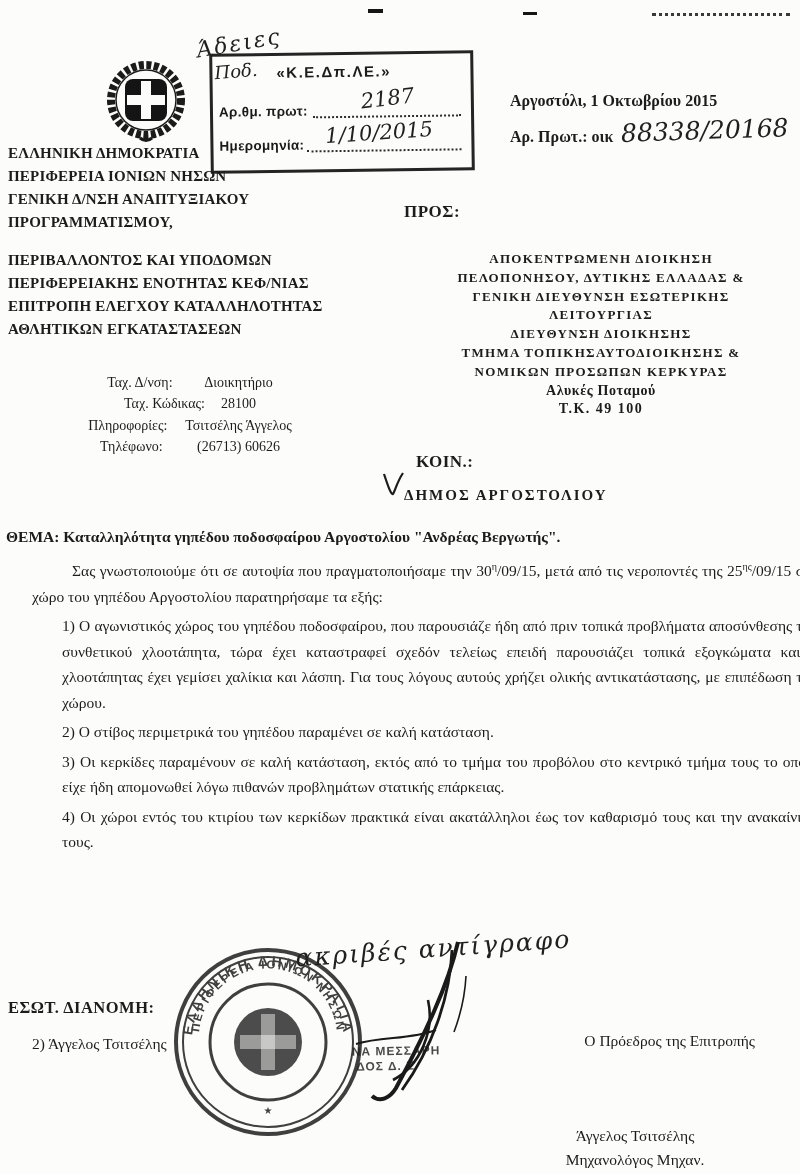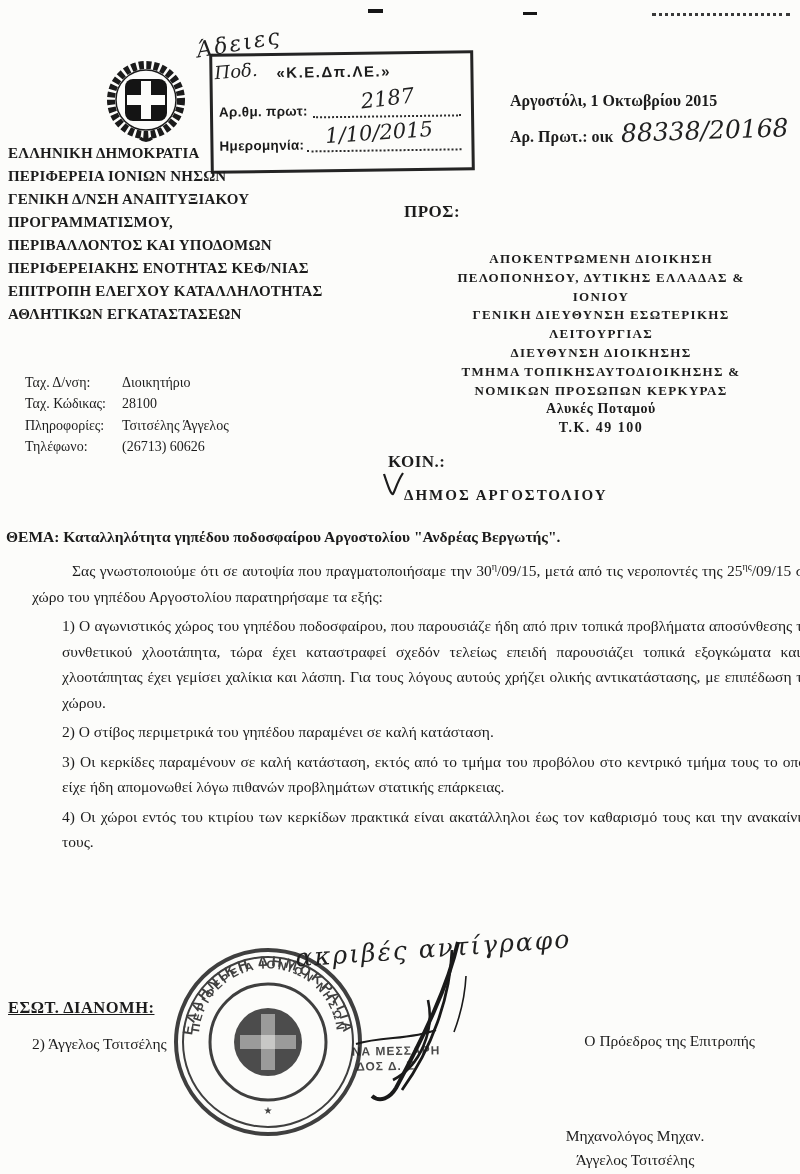--- a/index.html
+++ b/index.html
@@ -20,33 +20,33 @@
   .stampbox{
     left:210px;top:52px;width:258px;height:114px;
     border:3px solid #242424;transform:rotate(-0.8deg);
     font-family:"Liberation Sans","DejaVu Sans",sans-serif;
   }
   .stampbox .label{font-weight:bold;font-size:13.5px;color:#1a1a1a;letter-spacing:.3px;}
   .dotline{border-bottom:2.5px dotted #2c2c2c;}
   
   .sender{left:8px;top:142px;width:410px;font-weight:bold;font-size:15px;line-height:23px;letter-spacing:.2px;}
   .contact{left:25px;top:372px;width:330px;font-size:14px;line-height:21.4px;}
-  .contact .row{display:flex;}
+  .contact .row{display:flex;justify-content:center;}
   .contact .lab{width:97px;flex:0 0 97px;}
   
   .recipient{left:412px;top:250px;width:378px;text-align:center;font-weight:bold;font-size:13px;letter-spacing:1.3px;line-height:18.8px;}
   .seclabel{font-weight:bold;font-size:17px;letter-spacing:.5px;}
   
   .bodytext{left:6px;top:558px;width:786px;font-size:15.5px;line-height:25.5px;text-align:justify;margin-left:26px;}
   .bodytext p{margin:0 0 4px 0;}
   .bodytext p.indent{text-indent:40px;}
   .bodytext p.pt{margin-left:30px;}
   sup{font-size:10px;line-height:0;}
   
-  .internal-label{left:8px;top:998px;font-weight:bold;font-size:16.5px;letter-spacing:.5px;text-decoration:underline;}
+  .internal-label{left:8px;top:998px;font-weight:bold;font-size:16.5px;letter-spacing:.5px;}
   .internal-items{left:32px;top:1027px;font-size:15.5px;line-height:33px;}
   .president{left:505px;top:1032px;width:250px;text-align:right;font-size:15.5px;}
   .president-sig{left:515px;top:1124px;width:240px;text-align:center;font-size:15.5px;line-height:24px;}
   .cert-note{left:295px;top:934px;font-size:25px;letter-spacing:2px;transform:rotate(-4deg);white-space:nowrap;}
   .name-stamp{left:352px;top:1044px;font-family:"Liberation Sans","DejaVu Sans",sans-serif;
     font-weight:bold;font-size:12px;letter-spacing:1px;line-height:15px;opacity:.8;transform:rotate(-1deg);}
   .round-stamp{left:168px;top:942px;opacity:.88;}
   .sig{left:348px;top:936px;}
 </style>
 </head>
@@ -87,21 +87,21 @@
       <span class="bold" style="font-size:16px;">Αρ. Πρωτ.: οικ</span>
       <span class="hand" style="font-size:25px;display:inline-block;transform:rotate(-2deg);position:relative;top:-3px;margin-left:4px;">88338/20168</span>
     </div>
   </div>
 
   <div class="abs sender">
     <div>ΕΛΛΗΝΙΚΗ ΔΗΜΟΚΡΑΤΙΑ</div>
     <div>ΠΕΡΙΦΕΡΕΙΑ ΙΟΝΙΩΝ ΝΗΣΩΝ</div>
     <div>ΓΕΝΙΚΗ Δ/ΝΣΗ ΑΝΑΠΤΥΞΙΑΚΟΥ</div>
     <div>ΠΡΟΓΡΑΜΜΑΤΙΣΜΟΥ,</div>
-    <div style="margin-top:0;">ΠΕΡΙΒΑΛΛΟΝΤΟΣ ΚΑΙ ΥΠΟΔΟΜΩΝ</div>
+    <div style="margin-top:15px;">ΠΕΡΙΒΑΛΛΟΝΤΟΣ ΚΑΙ ΥΠΟΔΟΜΩΝ</div>
     <div>ΠΕΡΙΦΕΡΕΙΑΚΗΣ ΕΝΟΤΗΤΑΣ ΚΕΦ/ΝΙΑΣ</div>
     <div>ΕΠΙΤΡΟΠΗ ΕΛΕΓΧΟΥ ΚΑΤΑΛΛΗΛΟΤΗΤΑΣ</div>
     <div>ΑΘΛΗΤΙΚΩΝ ΕΓΚΑΤΑΣΤΑΣΕΩΝ</div>
   </div>
 
   <div class="abs contact">
     <div class="row">
       <span class="lab">Ταχ. Δ/νση:</span>
       <span>Διοικητήριο</span>
     </div>
@@ -116,31 +116,30 @@
     <div class="row">
       <span class="lab">Τηλέφωνο:</span>
       <span>(26713) 60626</span>
     </div>
   </div>
 
   <div class="abs seclabel" style="left:404px;top:202px;">ΠΡΟΣ:</div>
   <div class="abs recipient">
     <div>ΑΠΟΚΕΝΤΡΩΜΕΝΗ ΔΙΟΙΚΗΣΗ</div>
     <div>ΠΕΛΟΠΟΝΗΣΟΥ, ΔΥΤΙΚΗΣ ΕΛΛΑΔΑΣ &amp;</div>
-    <div>ΙΟΝΙΟΥ</div>
     <div>ΓΕΝΙΚΗ ΔΙΕΥΘΥΝΣΗ ΕΣΩΤΕΡΙΚΗΣ</div>
     <div>ΛΕΙΤΟΥΡΓΙΑΣ</div>
     <div>ΔΙΕΥΘΥΝΣΗ ΔΙΟΙΚΗΣΗΣ</div>
     <div>ΤΜΗΜΑ ΤΟΠΙΚΗΣΑΥΤΟΔΙΟΙΚΗΣΗΣ &amp;</div>
     <div>ΝΟΜΙΚΩΝ ΠΡΟΣΩΠΩΝ ΚΕΡΚΥΡΑΣ</div>
     <div style="letter-spacing:.6px;font-size:14px;">Αλυκές Ποταμού</div>
     <div style="letter-spacing:1.5px;font-size:14px;">Τ.Κ. 49 100</div>
   </div>
 
-  <div class="abs seclabel" style="left:388px;top:452px;">ΚΟΙΝ.:</div>
+  <div class="abs seclabel" style="left:416px;top:452px;">ΚΟΙΝ.:</div>
   <div class="abs" style="left:380px;top:470px;">
     <svg width="26" height="30" viewBox="0 0 26 30">
       <path d="M4,4 C8,16 11,25 13,24 C15,21 17,12 23,3" fill="none" stroke="#1d1d1d" stroke-width="2.2"></path>
     </svg>
   </div>
   <div class="abs bold" style="left:404px;top:487px;font-size:15px;letter-spacing:2px;">ΔΗΜΟΣ ΑΡΓΟΣΤΟΛΙΟΥ</div>
 
   <div class="abs bold" style="left:6px;top:528px;width:786px;font-size:15.5px;">
     <span>ΘΕΜΑ:</span>
     <span>Καταλληλότητα γηπέδου ποδοσφαίρου Αργοστολίου "Ανδρέας Βεργωτής".</span>
@@ -193,17 +192,17 @@
     <div style="margin-left:4px;">ΔΟΣ Δ. Ε</div>
   </div>
 
   <div class="abs internal-label">ΕΣΩΤ. ΔΙΑΝΟΜΗ:</div>
   <div class="abs internal-items">
     <div>2)  Άγγελος Τσιτσέλης</div>
   </div>
 
   <div class="abs president">Ο Πρόεδρος της Επιτροπής</div>
   <div class="abs president-sig">
+    <div>Άγγελος Τσιτσέλης</div>
     <div>Μηχανολόγος Μηχαν.</div>
-    <div>Άγγελος Τσιτσέλης</div>
   </div>
 
 </div>
 
 </body></html>

